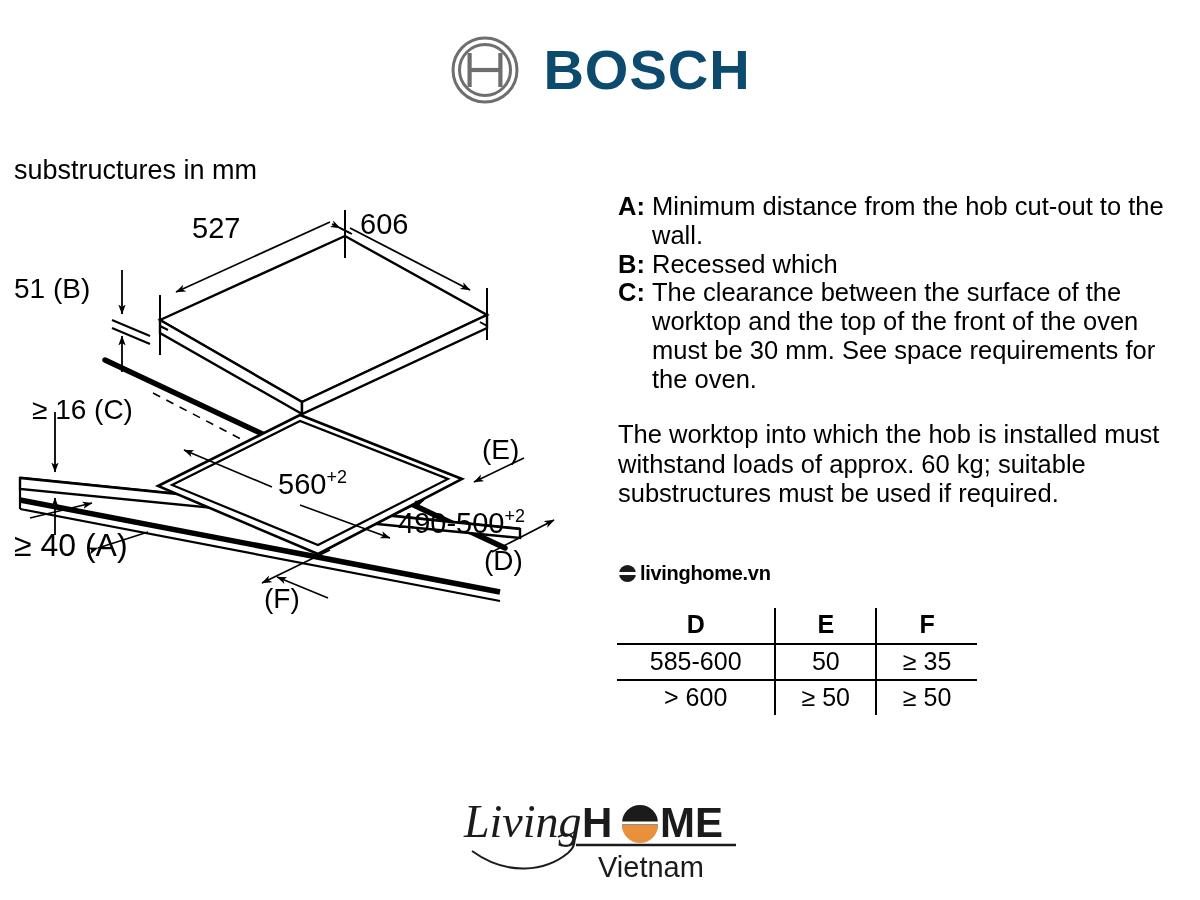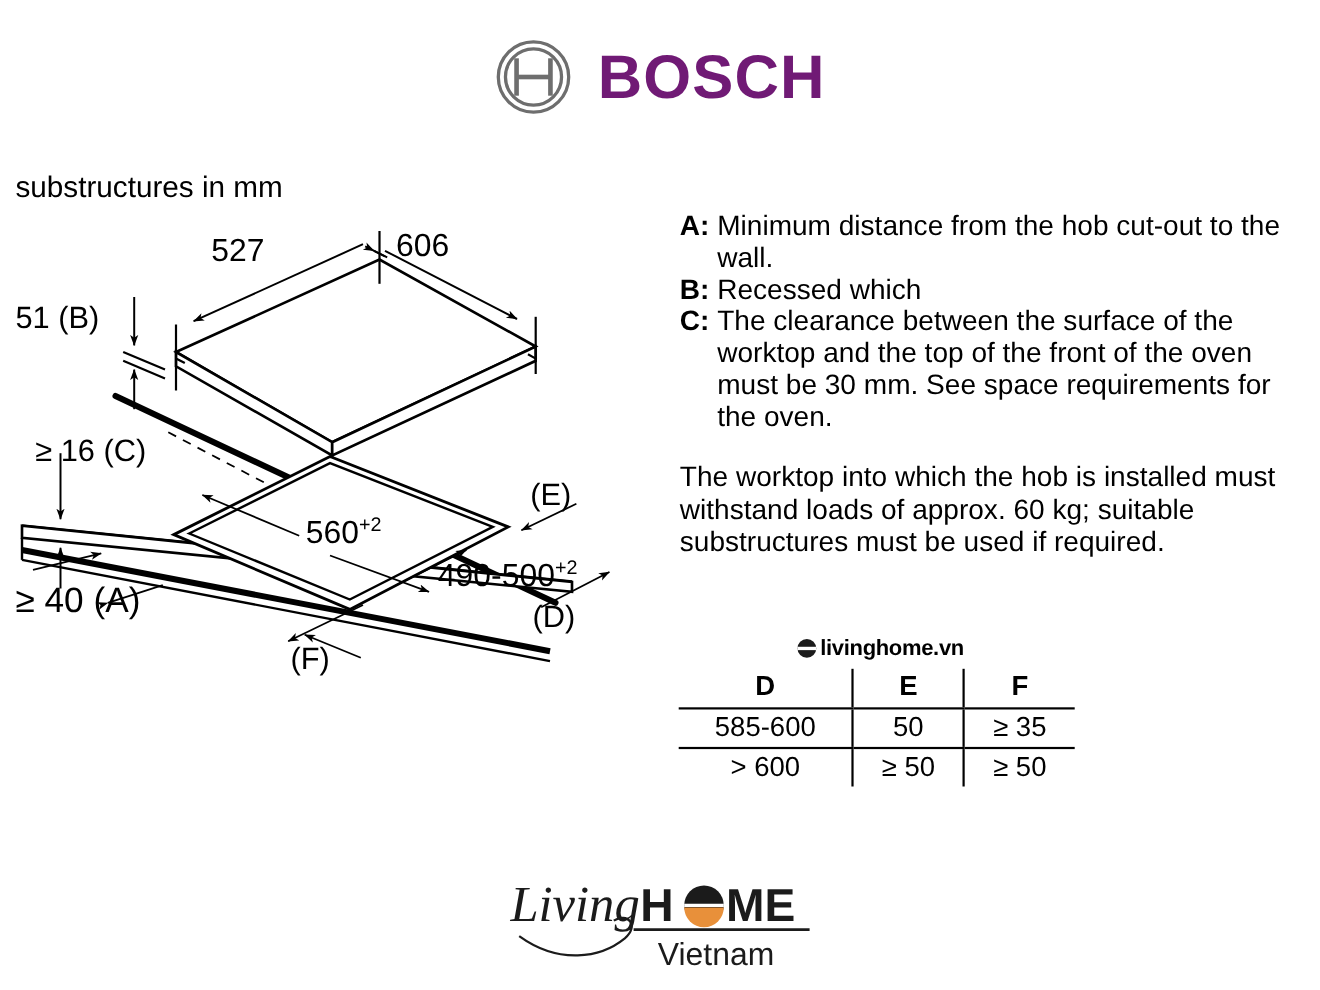--- a/index.html
+++ b/index.html
@@ -82,23 +82,21 @@
   }
 
   
   #watermark {
     position: absolute;
     left: 618px;
     top: 562px;
     width: 364px;
     display: flex;
     align-items: center;
-    justify-content: center;
     gap: 3px;
-    margin-top: 16px;
   }
   #watermark-mark { width: 19px; height: 19px; display: block; }
   #watermark-text {
     font-weight: bold;
     font-size: 20px;
     letter-spacing: -0.3px;
   }
 
   
   #spec-table {
@@ -142,21 +140,21 @@
 <body>
 
 <div id="bosch-header">
   <svg id="bosch-symbol" viewBox="0 0 72 72">
     <circle cx="36" cy="36" r="32" fill="none" stroke="#6e6e6e" stroke-width="3"></circle>
     <circle cx="36" cy="36" r="25.5" fill="none" stroke="#6e6e6e" stroke-width="3"></circle>
     <rect x="18.5" y="19" width="4.2" height="34" fill="#6e6e6e"></rect>
     <rect x="49.3" y="19" width="4.2" height="34" fill="#6e6e6e"></rect>
     <rect x="20.5" y="33.9" width="31" height="4.2" fill="#6e6e6e"></rect>
   </svg>
-  <div id="bosch-wordmark" style="color: #701a75;">BOSCH</div>
+  <div id="bosch-wordmark" style="color: #0c4a6e;">BOSCH</div>
 </div>
 
 <div id="measurements-note">substructures in mm</div>
 
 <svg id="diagram-svg" viewBox="0 0 620 500">
   <defs>
     <marker id="ah" markerWidth="11" markerHeight="11" refX="9.5" refY="4" orient="auto" markerUnits="userSpaceOnUse">
       <path d="M0,0.3 L10,4 L0,7.7 L2.6,4 Z" fill="#000"></path>
     </marker>
     <marker id="ah2" markerWidth="11" markerHeight="11" refX="9.5" refY="4" orient="auto" markerUnits="userSpaceOnUse">

